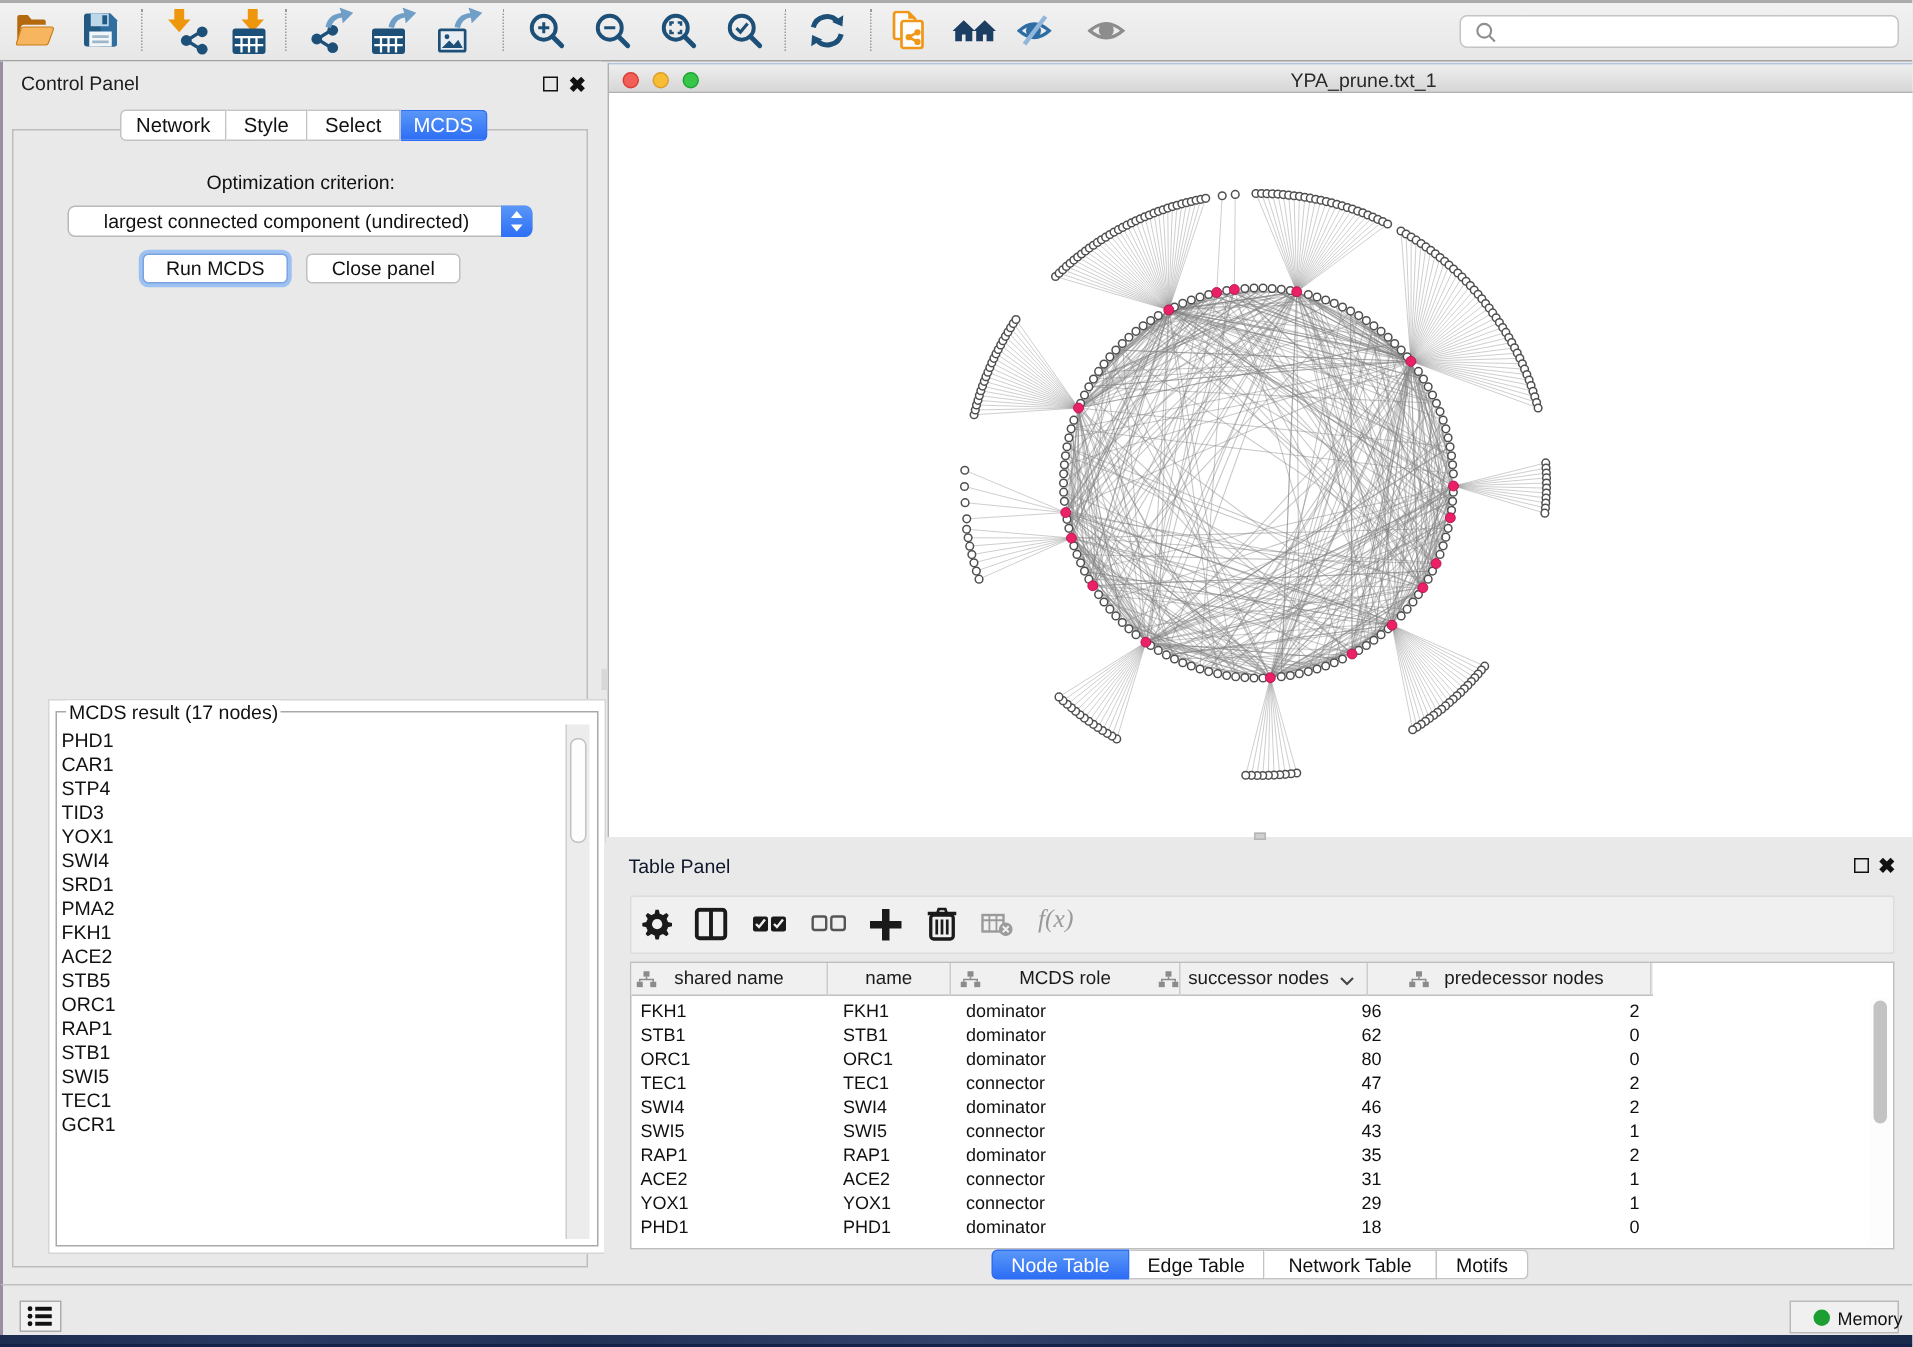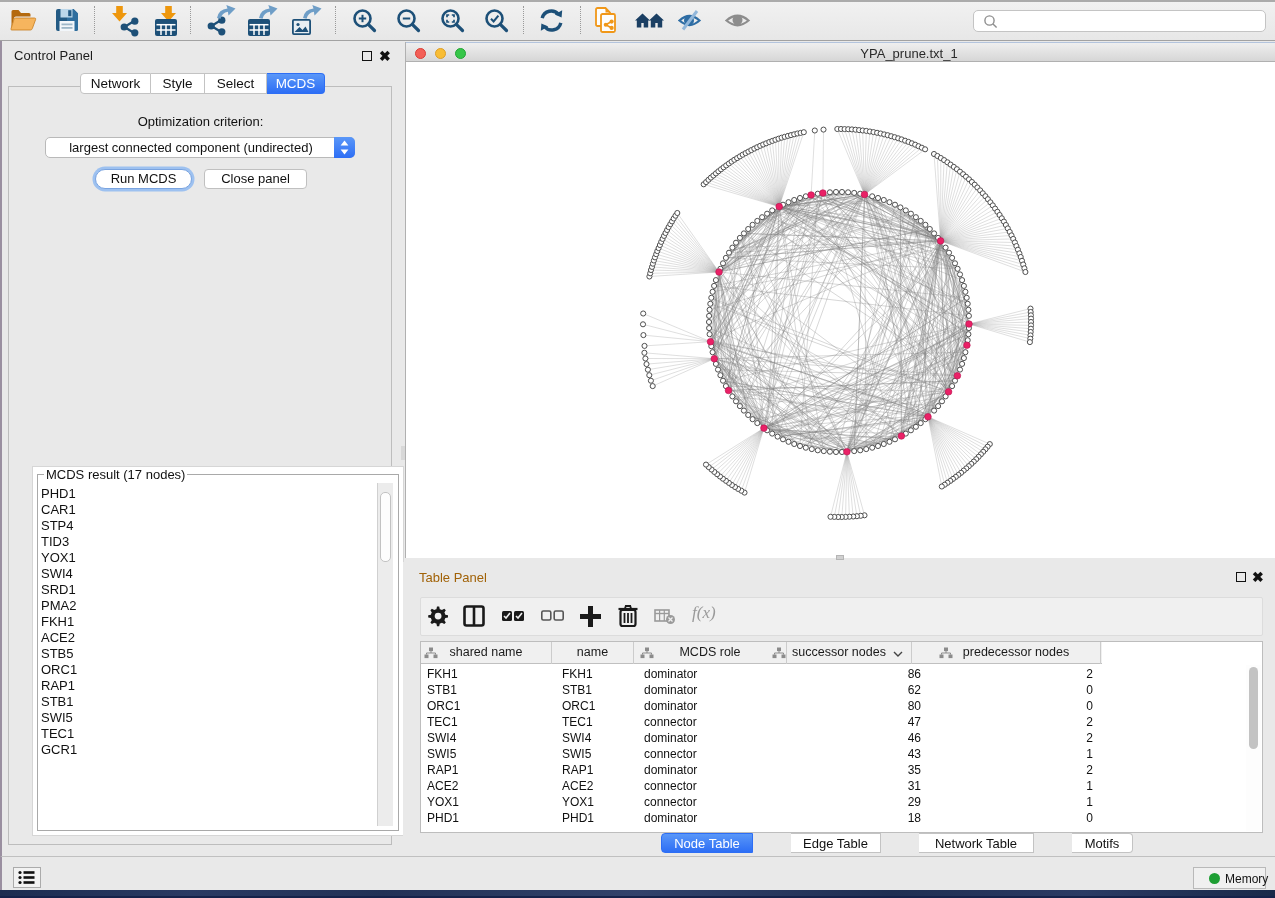--- a/index.html
+++ b/index.html
@@ -36,21 +36,21 @@
 .tab.sel { background:linear-gradient(#5a97f8,#2d6ef5); color:#fff; border-color:#2d6ef5; }
 
 #optlabel { left:0px; top:114px; width:401px; text-align:center; font-size:13px; color:#111; }
 #dropdown { left:45px; top:137px; width:310px; height:21px; background:#fff;
   border:1px solid #b9b9b9; border-radius:5px; font-size:13px; color:#111;
   line-height:19px; text-align:center; padding-right:18px; }
 #dd-btn { position:absolute; right:-1px; top:-1px; width:21px; height:21px;
   background:linear-gradient(#5a97f8,#2d6ef5); border-radius:0 5px 5px 0; }
 .btn { position:absolute; height:20px; background:#fff; border:1px solid #c0c0c0;
   border-radius:4px; font-size:13px; color:#111; text-align:center; line-height:18px; }
-#runbtn { left:95px; top:169px; width:97px; box-shadow:0 0 0 2.5px #9dc1f0; border-color:#7aa4e0;border-radius:10px; }
+#runbtn { left:95px; top:169px; width:97px; box-shadow:0 0 0 2.5px #9dc1f0; border-color:#7aa4e0; }
 #closebtn { left:204px; top:169px; width:103px; }
 
 #mcdsbox { left:16px; top:466px; width:372px; height:370px; background:#fff;
   border:1px solid #d6d6d6;margin-left:16px; }
 #mcdsfield { position:absolute; left:4px; top:7px; right:4px; bottom:4px;
   border:1px solid #a9a9a9; }
 #mcdslegend { position:absolute; left:6px; top:-8px; background:#fff;
   font-size:13px; color:#111; padding:0 2px; }
 #mcdslist { position:absolute; left:3px; top:11px; font-size:13px; color:#111; line-height:16px; }
 #mcdssb { position:absolute; right:5px; top:8px; width:16px; bottom:4px;
@@ -62,41 +62,41 @@
 #netwin { left:405px; top:42px; width:870px; height:516px; background:#fff; border-left:1px solid #b0b0b0; }
 #nettitle { position:absolute; left:0; top:0; width:870px; height:20px;
   background:linear-gradient(#efefef,#d6d6d6);
   border-top:1px solid #b3c4dd; border-bottom:1px solid #b0b0b0; }
 .light { position:absolute; top:4.5px; width:11px; height:11px; border-radius:50%; }
 #nettext { position:absolute; left:0; top:3px; width:1006px; text-align:center;
   font-size:13px; color:#2a2a2a; }
 
 
 #tpanel { left:403px; top:562px; width:872px; height:294px; background:#e9e9e9; }
-#tp-title { position:absolute; left:16px; top:8px; font-size:13px; color:#a16207; }
+#tp-title { position:absolute; left:16px; top:8px; font-size:13px; color:#0f172a; }
 #ttoolbar { position:absolute; left:17px; top:35px; width:843px; height:39px;
   background:#f0f0f0; border:1px solid #dcdcdc; border-radius:2px;text-align:right; }
 #ttable { position:absolute; left:17px; top:79px; width:843px; height:192px;
   background:#fff; border:1px solid #bdbdbd; }
 #thead { position:absolute; left:0; top:0; width:681px; height:22px;
   background:#f0f0f0; border-bottom:1px solid #c0c0c0; font-size:12.5px; color:#1a1a1a; }
 .hcol { position:absolute; top:0; height:22px; border-right:1px solid #cccccc; }
 .hlabel { position:absolute; top:3px; width:100%; text-align:center; }
 .hicon { position:absolute; top:5px; }
 .trow { position:absolute; font-size:12px; color:#111; height:16px; line-height:16px; width:841px; }
 .c1 { position:absolute; left:6px; }
 .c2 { position:absolute; left:141px; }
 .c3 { position:absolute; left:223px; }
 .c4 { position:absolute; left:380px; width:120px; text-align:right; }
 .c5 { position:absolute; left:550px; width:122px; text-align:right; }
 #tsb { position:absolute; right:1px; top:23px; width:15px; bottom:1px; background:#fdfdfd; }
 #tthumb { position:absolute; left:3px; top:2px; width:9px; height:82px;
   background:#c3c3c3; border-radius:4.5px; }
 
-#btabs { left:661px; top:833px; height:20px; display:flex; font-size:13px;gap:38px; }
+#btabs { left:661px; top:833px; height:20px; display:flex; font-size:13px; }
 
 
 #statusbar { left:0; top:856px; width:1275px; height:34px; background:#e9e9e9;
   border-top:1px solid #c0c0c0; border-left:2px solid #9a8fa0;padding-left:24px; }
 #listbtn { position:absolute; left:11px; top:10px; width:28px; height:21px;
   background:#f2f2f2; border:1px solid #ababab; }
 #membtn { position:absolute; left:1191px; top:10px; width:73px; height:22px;
   background:#f0f0f0; border:1px solid #b9b9b9; font-size:12px; color:#111; }
 #memdot { position:absolute; left:15px; top:5px; width:11px; height:11px;
   border-radius:50%; background:#1d9e33; }
@@ -1379,21 +1379,21 @@
 <rect x="9.5" y="7.5" width="4" height="3.6" fill="#8b8b8b"></rect>
 <path d="M7 4 L7 6 M2.5 7.5 L2.5 6 L11.5 6 L11.5 7.5" stroke="#8b8b8b" stroke-width="1" fill="none"></path>
 </svg>
           <div class="hlabel">predecessor nodes</div>
         </div>
 </div>
 <div class="trow" style="top:24px">
         <span class="c1">FKH1</span>
         <span class="c2">FKH1</span>
         <span class="c3">dominator</span>
-        <span class="c4">86</span>
+        <span class="c4">96</span>
         <span class="c5">2</span>
       </div>
 <div class="trow" style="top:40px">
         <span class="c1">STB1</span>
         <span class="c2">STB1</span>
         <span class="c3">dominator</span>
         <span class="c4">62</span>
         <span class="c5">0</span>
       </div>
 <div class="trow" style="top:56px">

